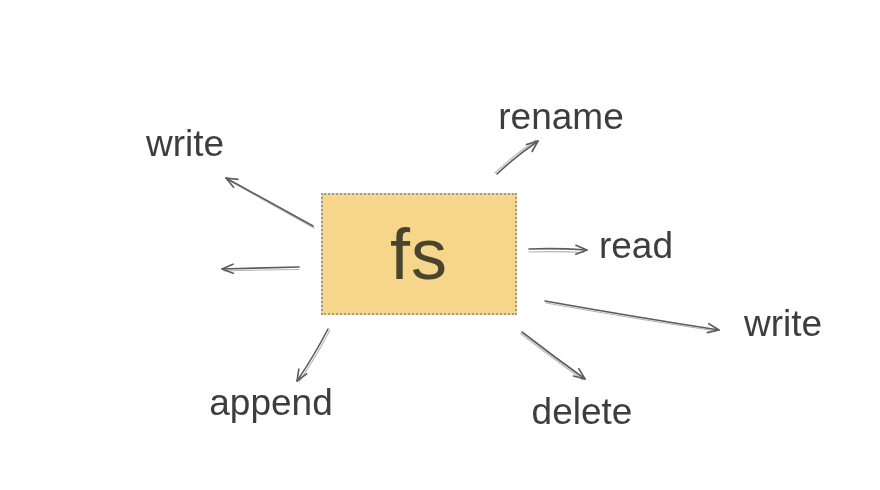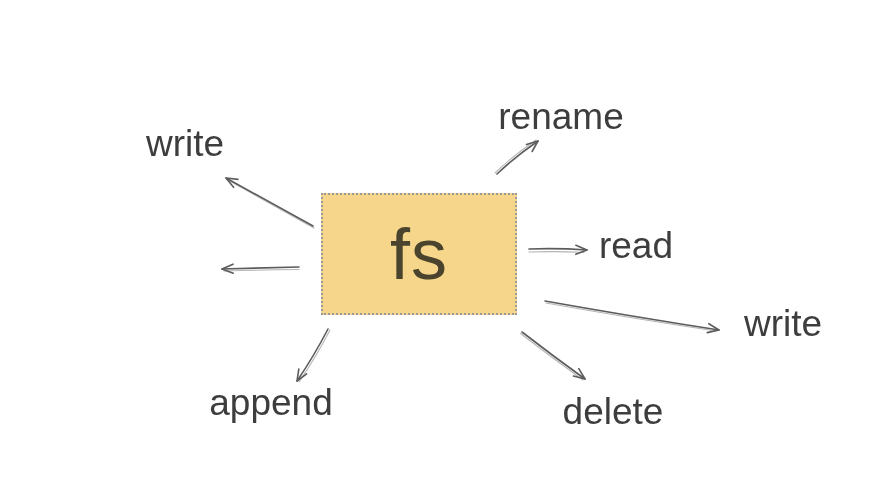--- a/index.html
+++ b/index.html
@@ -64,21 +64,21 @@
     font-size: 37px;
     line-height: 1.1;
     color: #3d3d3d;
     white-space: nowrap;
   }
   .label-open   { left: 185px; top: 144px; }
   .label-rename { left: 561px; top: 117px; }
   .label-create { left: 143px; top: 269px; }
   .label-write  { left: 636px; top: 246px; }
   .label-read   { left: 783px; top: 324px; }
-  .label-delete { left: 582px; top: 412px; margin-left: 31px; }
+  .label-delete { left: 582px; top: 412px; }
   .label-append { left: 271px; top: 403px; text-align: center; }
 </style>
 </head>
 <body>
 
 <div class="canvas">
 
   <svg class="arrows-layer" viewBox="0 0 880 490" xmlns="http://www.w3.org/2000/svg">
 
     <g>

